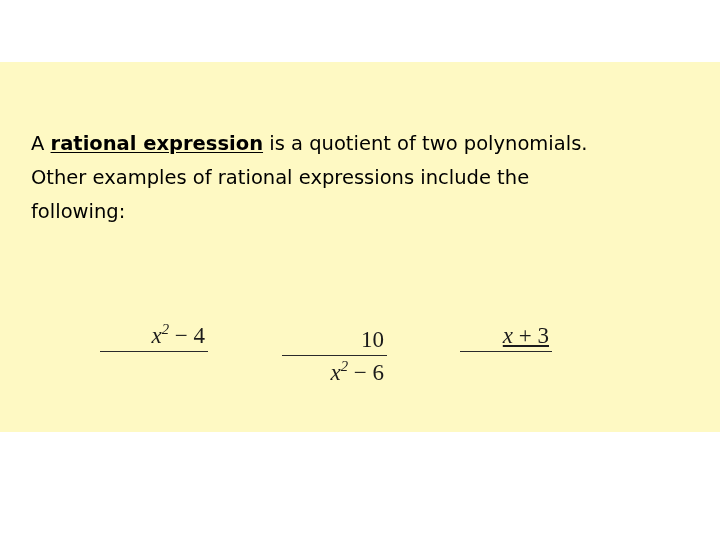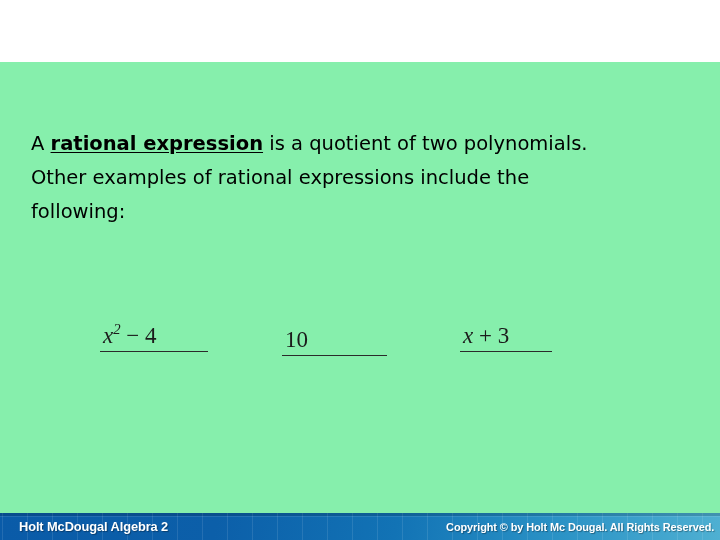--- a/index.html
+++ b/index.html
@@ -117,22 +117,22 @@
     text-shadow: 1px 1px 2px rgba(0,0,0,0.42);
     white-space: pre-line;
   }
 
   
   .body-area {
     position: absolute;
     left: 0;
     top: 62px;
     width: 720px;
-    height: 451px;
-    background: #86efac;
+    height: 370px;
+    background: #fef9c3;
   }
 
   .lead-paragraph {
     position: absolute;
     left: 31px;
     top: 45px;
     width: 560px;
     font-family: "DejaVu Sans", sans-serif;
     font-size: 19.5px;
     line-height: 34px;
@@ -147,21 +147,21 @@
   
   .fraction-row {
     position: absolute;
     left: 0;
     top: 262px;
     width: 720px;
     height: 80px;
   }
   .fraction {
     position: absolute;
-    text-align: left;
+    text-align: right;
     font-family: "Liberation Serif", "DejaVu Serif", serif;
     color: #1b1b1b;
     font-size: 23px;
     line-height: 1;
   }
   .fraction .num,
   .fraction .den {
     display: block;
     white-space: nowrap;
     padding: 0 3px;
@@ -176,21 +176,21 @@
   }
   .fraction .v { font-style: italic; }
   .fraction sup {
     font-size: 0.64em;
     vertical-align: super;
     font-style: italic;
     line-height: 0;
   }
   .frac-1 { left: 100px; top: 0; width: 108px; }
   .frac-2 { left: 282px; top: 4px; width: 105px; }
-  .frac-3 { left: 460px; top: 0;  width: 92px; }
+  .frac-3 { left: 460px; top: 0;  width: 92px; text-decoration: underline; }
 
   
   .footer {
     position: absolute;
     left: 0;
     top: 513px;
     width: 720px;
     height: 27px;
     background: linear-gradient(100deg,
         #0a5ba8 0%,
@@ -261,30 +261,25 @@
     <div class="fraction-row">
 
       <div class="fraction frac-1">
         <span class="num"><span class="v">x</span><sup>2</sup><span> − 4</span></span>
         <span class="bar"></span>
       </div>
 
       <div class="fraction frac-2">
         <span class="num"><span>10</span></span>
         <span class="bar"></span>
+        <span class="den"><span class="v">x</span><sup>2</sup><span> − 6</span></span>
       </div>
 
       <div class="fraction frac-3">
         <span class="num"><span class="v">x</span><span> + 3</span></span>
         <span class="bar"></span>
       </div>
 
     </div>
   </div>
 
-  <div class="footer">
-    <div class="footer-pattern"></div>
-    <div class="footer-top-edge"></div>
-    <div class="footer-left-text">Holt McDougal Algebra 2</div>
-    <div class="footer-right-text">Copyright © by Holt Mc Dougal. All Rights Reserved.</div>
-  </div>
 
 </div>
 
 </body></html>

